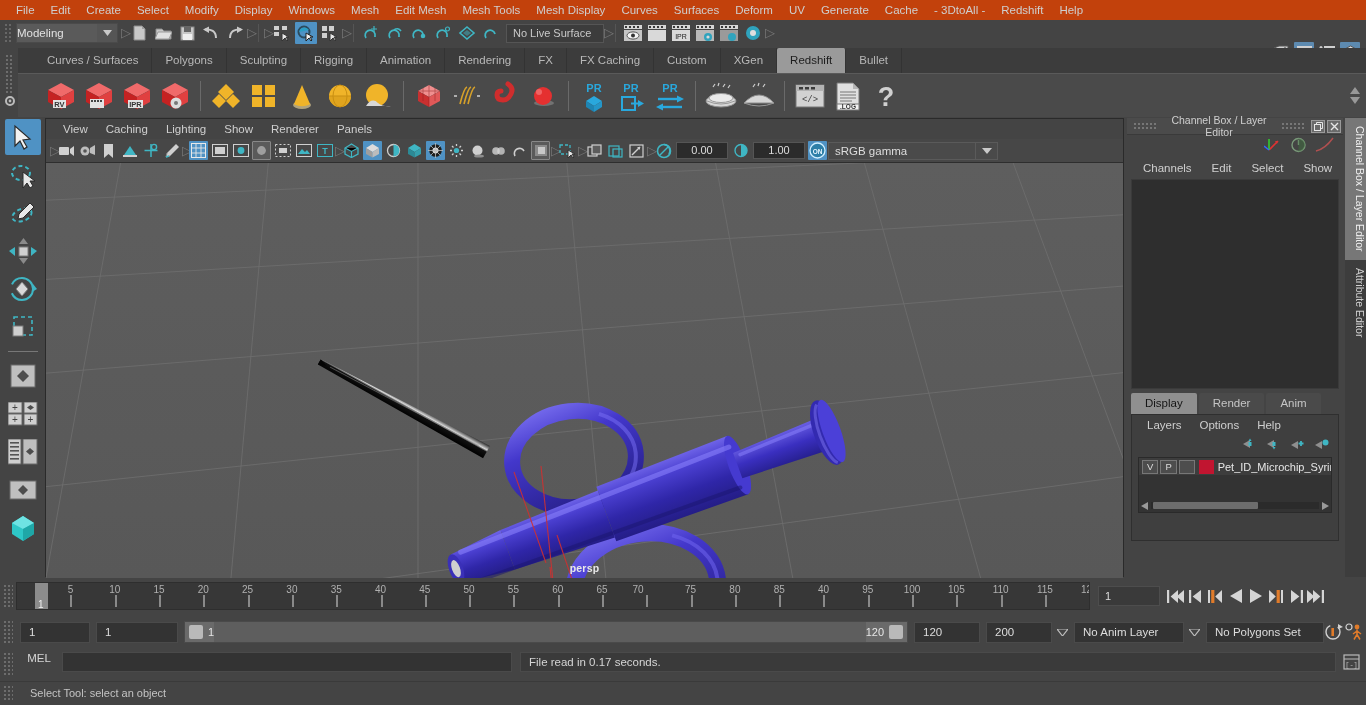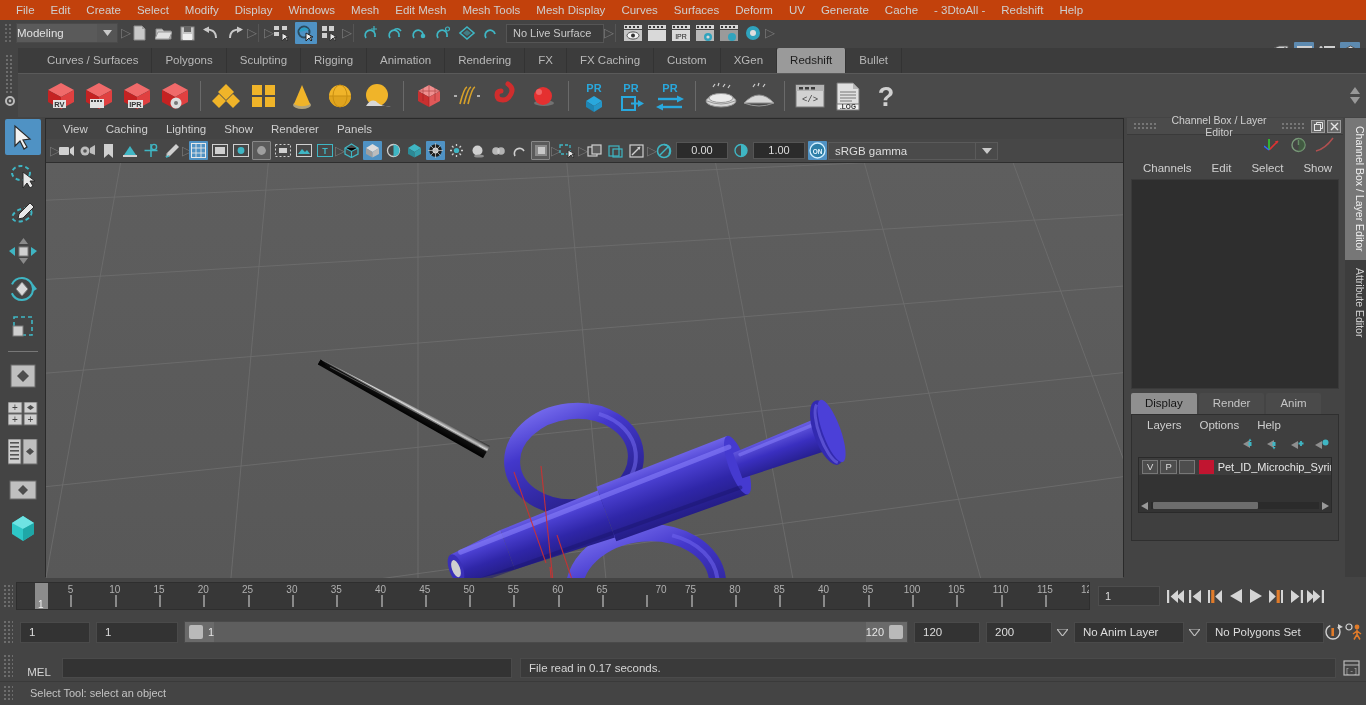--- a/index.html
+++ b/index.html
@@ -150,21 +150,21 @@
   .rangetrack{ position:relative; height:22px; background:#5e5e5e; border:1px solid #4a4a4a;
                display:flex; align-items:center;}
   .rhandleL{ display:flex;align-items:center; height:20px; padding-left:4px; background:#6a6a6a;}
   .rhandleR{ display:flex;align-items:center; height:20px; padding-right:4px; background:#6a6a6a;
              position:absolute; right:0; top:0;}
   .rknob{ width:14px;height:14px;background:#b9b9b9;border-radius:2px;}
   .dropdn{ width:20px;height:20px;display:flex;align-items:center;justify-content:center;}
 
   
   .cmdline{ position:absolute; left:0; top:652px; width:1366px; height:26px; background:#444;
-            display:flex; align-items:flex-end;}
+            display:flex; align-items:flex-start;}
   .melbl{ width:46px; text-align:center; font-size:11.5px; color:#d5d5d5;}
   .melinput{ flex:0 0 auto; width:450px; height:20px; background:#333; border:1px solid #4a4a4a;}
   .resultbox{ flex:1; height:20px; background:#3a3a3a; border:1px solid #4a4a4a; margin:0 4px 0 8px;
               color:#d5d5d5; font-size:11.5px; line-height:18px; padding-left:8px;}
   .helpbtn{ width:22px;height:20px; display:flex;align-items:center;justify-content:center;
             margin-right:4px; }
 
   
   .helpline{ position:absolute; left:0; top:681px; width:1366px; height:23px; background:#444;
              display:flex; align-items:center; border-top:1px solid #3a3a3a;}
@@ -1026,20 +1026,21 @@
 
         <g transform="translate(72,545)">
           <line x1="0" y1="0" x2="17" y2="-14" stroke="#d33" stroke-width="1.6"></line>
           <line x1="0" y1="0" x2="0" y2="-22" stroke="#3c3" stroke-width="1.6"></line>
           <line x1="0" y1="0" x2="8" y2="12" stroke="#36f" stroke-width="1.6"></line>
           <text x="19" y="-14" font-size="8" fill="#e25555" font-family="Liberation Sans">X</text>
           <text x="-5" y="-23" font-size="8" fill="#5ddf5d" font-family="Liberation Sans">Y</text>
           <text x="9" y="18" font-size="8" fill="#6a8cff" font-family="Liberation Sans">Z</text>
         </g>
       </svg>
+      <div class="persplbl">persp</div>
     </div>
   </div>
 
   <div class="rpanel">
     <div class="rphdr">
       <div class="dots"></div>
       <div class="t">Channel Box / Layer Editor</div>
       <div class="dots"></div>
       <div class="wbtn">
         <svg width="9" height="9">
@@ -1180,21 +1181,21 @@
           <div class="tnum" style="left: 407.818px;">45</div>
           <div class="ttick" style="left: 407.818px;"></div>
           <div class="tnum" style="left: 452.116px;">50</div>
           <div class="ttick" style="left: 452.116px;"></div>
           <div class="tnum" style="left: 496.413px;">55</div>
           <div class="ttick" style="left: 496.413px;"></div>
           <div class="tnum" style="left: 540.711px;">60</div>
           <div class="ttick" style="left: 540.711px;"></div>
           <div class="tnum" style="left: 585.008px;">65</div>
           <div class="ttick" style="left: 585.008px;"></div>
-          <div class="tnum" style="left: 644px;">70</div>
+          <div class="tnum" style="left: 621px;">70</div>
           <div class="ttick" style="left: 629.306px;"></div>
           <div class="tnum" style="left: 673.603px;">75</div>
           <div class="ttick" style="left: 673.603px;"></div>
           <div class="tnum" style="left: 717.901px;">80</div>
           <div class="ttick" style="left: 717.901px;"></div>
           <div class="tnum" style="left: 762.198px;">85</div>
           <div class="ttick" style="left: 762.198px;"></div>
           <div class="tnum" style="left: 806.496px;">40</div>
           <div class="ttick" style="left: 806.496px;"></div>
           <div class="tnum" style="left: 850.793px;">95</div>

